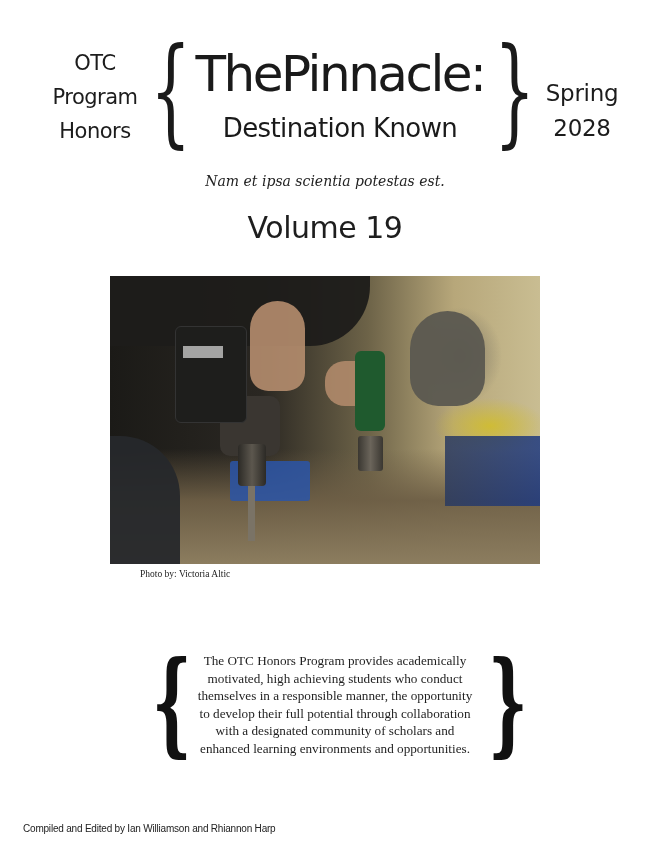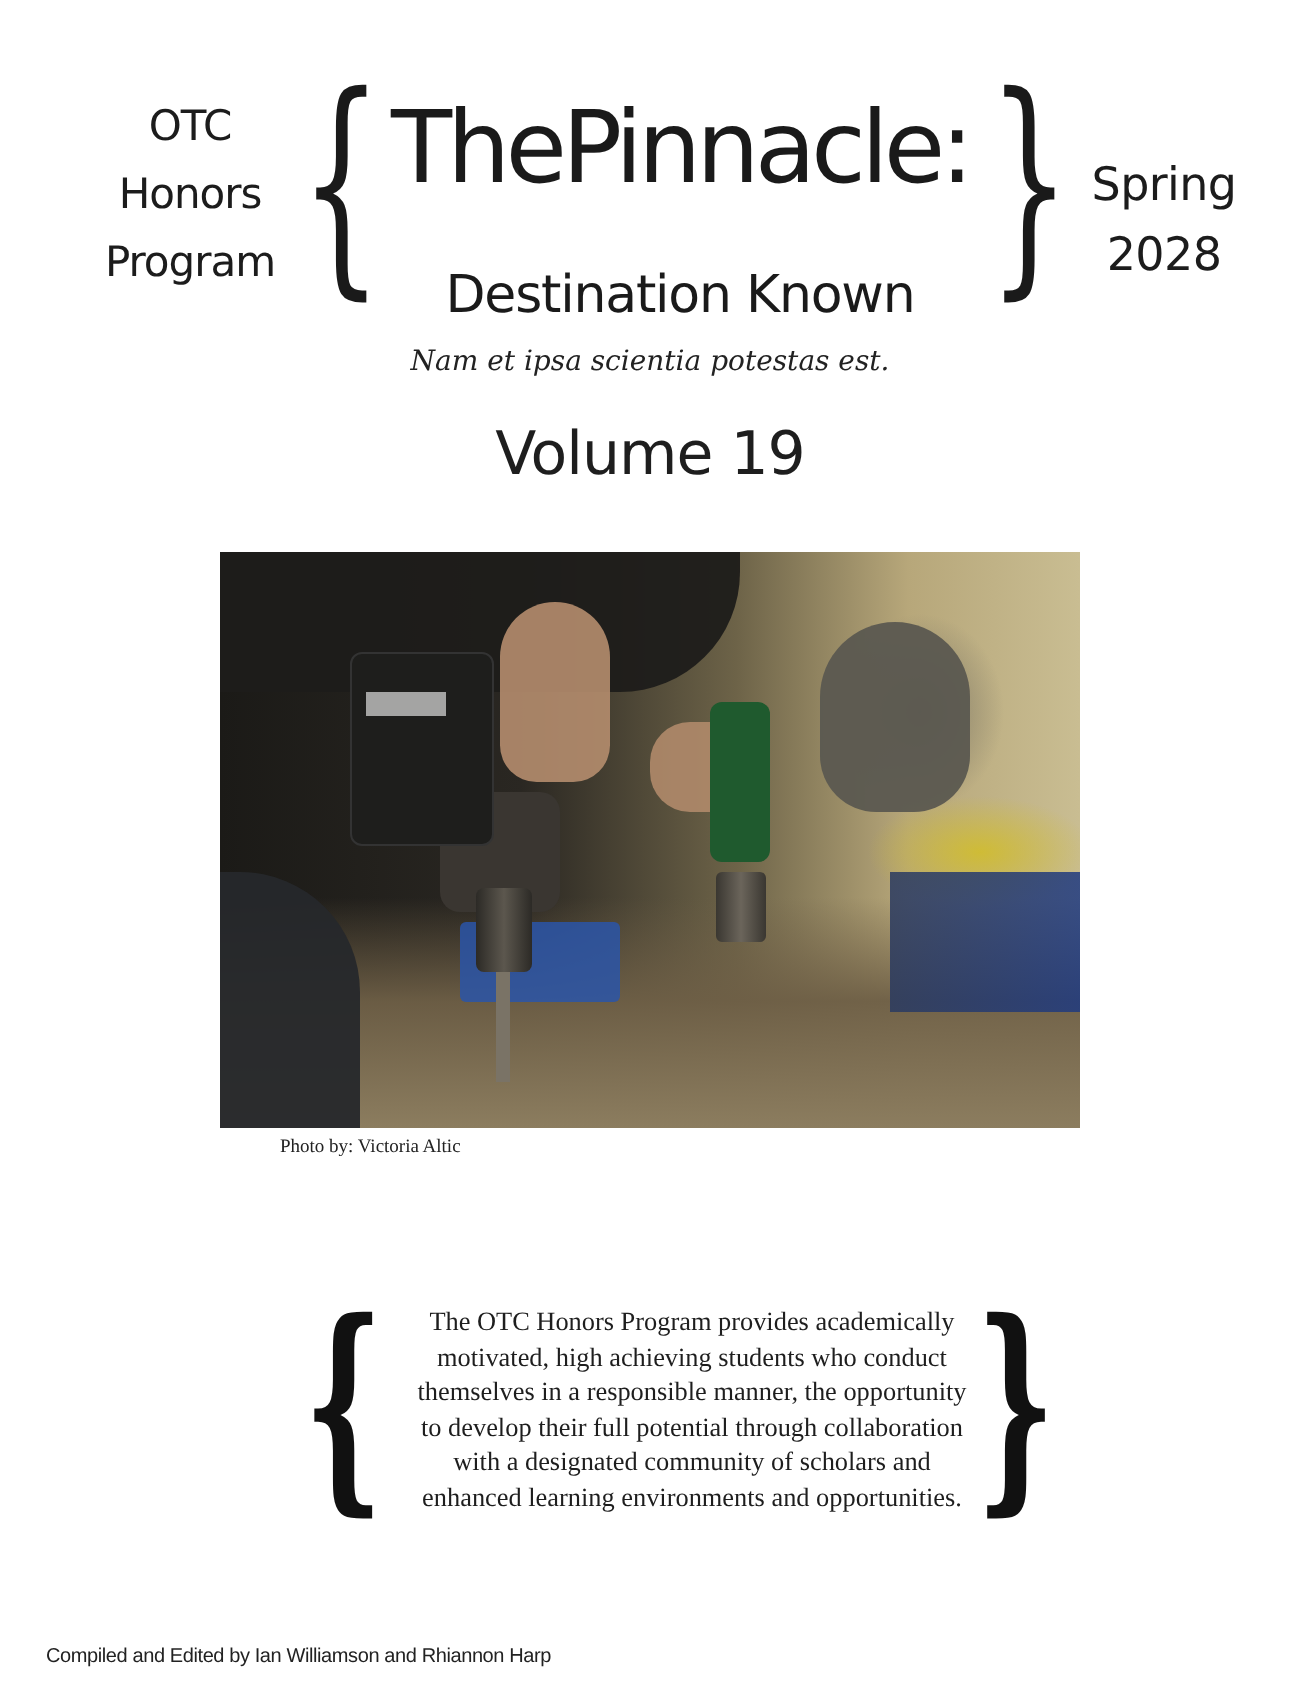--- a/index.html
+++ b/index.html
@@ -10,21 +10,21 @@
     .left-label { left: 40px; top: 46px; width: 110px; text-align: center;
       font-family: "DejaVu Sans", sans-serif; font-size: 21px; line-height: 34px; color: #1c1c1c; letter-spacing: -0.5px; }
     .right-label { left: 530px; top: 76px; width: 104px; text-align: center;
       font-family: "DejaVu Sans", sans-serif; font-size: 23px; line-height: 35px; color: #1c1c1c; letter-spacing: -0.3px; }
     .brace { font-family: "DejaVu Serif", serif; color: #1a1a1a; font-weight: 300; }
     .brace-left { left: 150px; top: 26px; font-size: 118px; line-height: 130px; transform: scaleX(0.55); transform-origin: left top; }
     .brace-right { left: 494px; top: 26px; font-size: 118px; line-height: 130px; transform: scaleX(0.55); transform-origin: left top; }
     .title-main { left: 170px; top: 44px; width: 340px; text-align: center;
       font-family: "DejaVu Sans", sans-serif; font-size: 50px; line-height: 60px; letter-spacing: -2.5px; color: #1a1a1a; font-weight: 400; }
     .title-sub { left: 172px; top: 110px; width: 336px; text-align: center;
-      font-family: "DejaVu Sans", sans-serif; font-size: 26px; line-height: 36px; letter-spacing: -0.6px; color: #1a1a1a; margin-top: 20px; }
+      font-family: "DejaVu Sans", sans-serif; font-size: 26px; line-height: 36px; letter-spacing: -0.6px; color: #1a1a1a; }
 
     .motto { left: 0; width: 650px; top: 173px; text-align: center;
       font-family: "DejaVu Serif", serif; font-style: italic; font-size: 14px; color: #222; }
     .volume { left: 0; width: 650px; top: 210px; text-align: center;
       font-family: "DejaVu Sans", sans-serif; font-size: 30px; color: #1e1e1e; letter-spacing: -0.5px; }
 
     
     .photo { left: 110px; top: 276px; width: 430px; height: 288px; overflow: hidden;
       background:
         radial-gradient(ellipse 60px 70px at 350px 80px, rgba(120,115,100,0.9), rgba(0,0,0,0) 70%),
@@ -46,32 +46,32 @@
     .photo .cap { left: 300px; top: 35px; width: 75px; height: 95px; background: #5b5850; border-radius: 40px 40px 30px 30px; opacity: 0.95; }
     .photo .arm { left: 0; top: 0; width: 260px; height: 70px; background: #1d1c1a; border-radius: 0 0 60px 0; opacity: 0.95; }
     .photo .shoulder { left: 0; top: 160px; width: 70px; height: 128px; background: #26282b; border-radius: 0 60px 0 0; opacity: 0.95; }
 
     .credit { left: 140px; top: 569px; font-family: "Liberation Serif", serif; font-size: 9.5px; color: #222; }
 
     
     .mission-brace { font-family: "DejaVu Serif", serif; font-weight: bold; color: #111; font-size: 112px; line-height: 112px; }
     .mission-brace-left { left: 152px; top: 647px; transform: scaleX(0.55); transform-origin: left top; }
     .mission-brace-right { left: 488px; top: 647px; transform: scaleX(0.55); transform-origin: left top; }
-    .mission { left: 191px; top: 652px; width: 310px; text-align: center;
+    .mission { left: 180px; top: 652px; width: 310px; text-align: center;
       font-family: "Liberation Serif", serif; font-size: 13.2px; line-height: 17.5px; color: #1e1e1e; }
 
     .footer { left: 23px; top: 806px; font-family: "Liberation Sans", sans-serif; font-size: 10px; color: #222; letter-spacing: -0.2px; margin-top: 17px; }
   </style>
 </head>
 <body>
 
 <div class="abs left-label">
   <div>OTC</div>
+  <div>Program</div>
   <div>Honors</div>
-  <div>Program</div>
 </div>
 
 <div class="abs brace brace-left">{</div>
 <div class="abs title-main">ThePinnacle:</div>
 <div class="abs title-sub">Destination Known</div>
 <div class="abs brace brace-right">}</div>
 
 <div class="abs right-label">
   <div>Spring</div>
   <div>2028</div>

